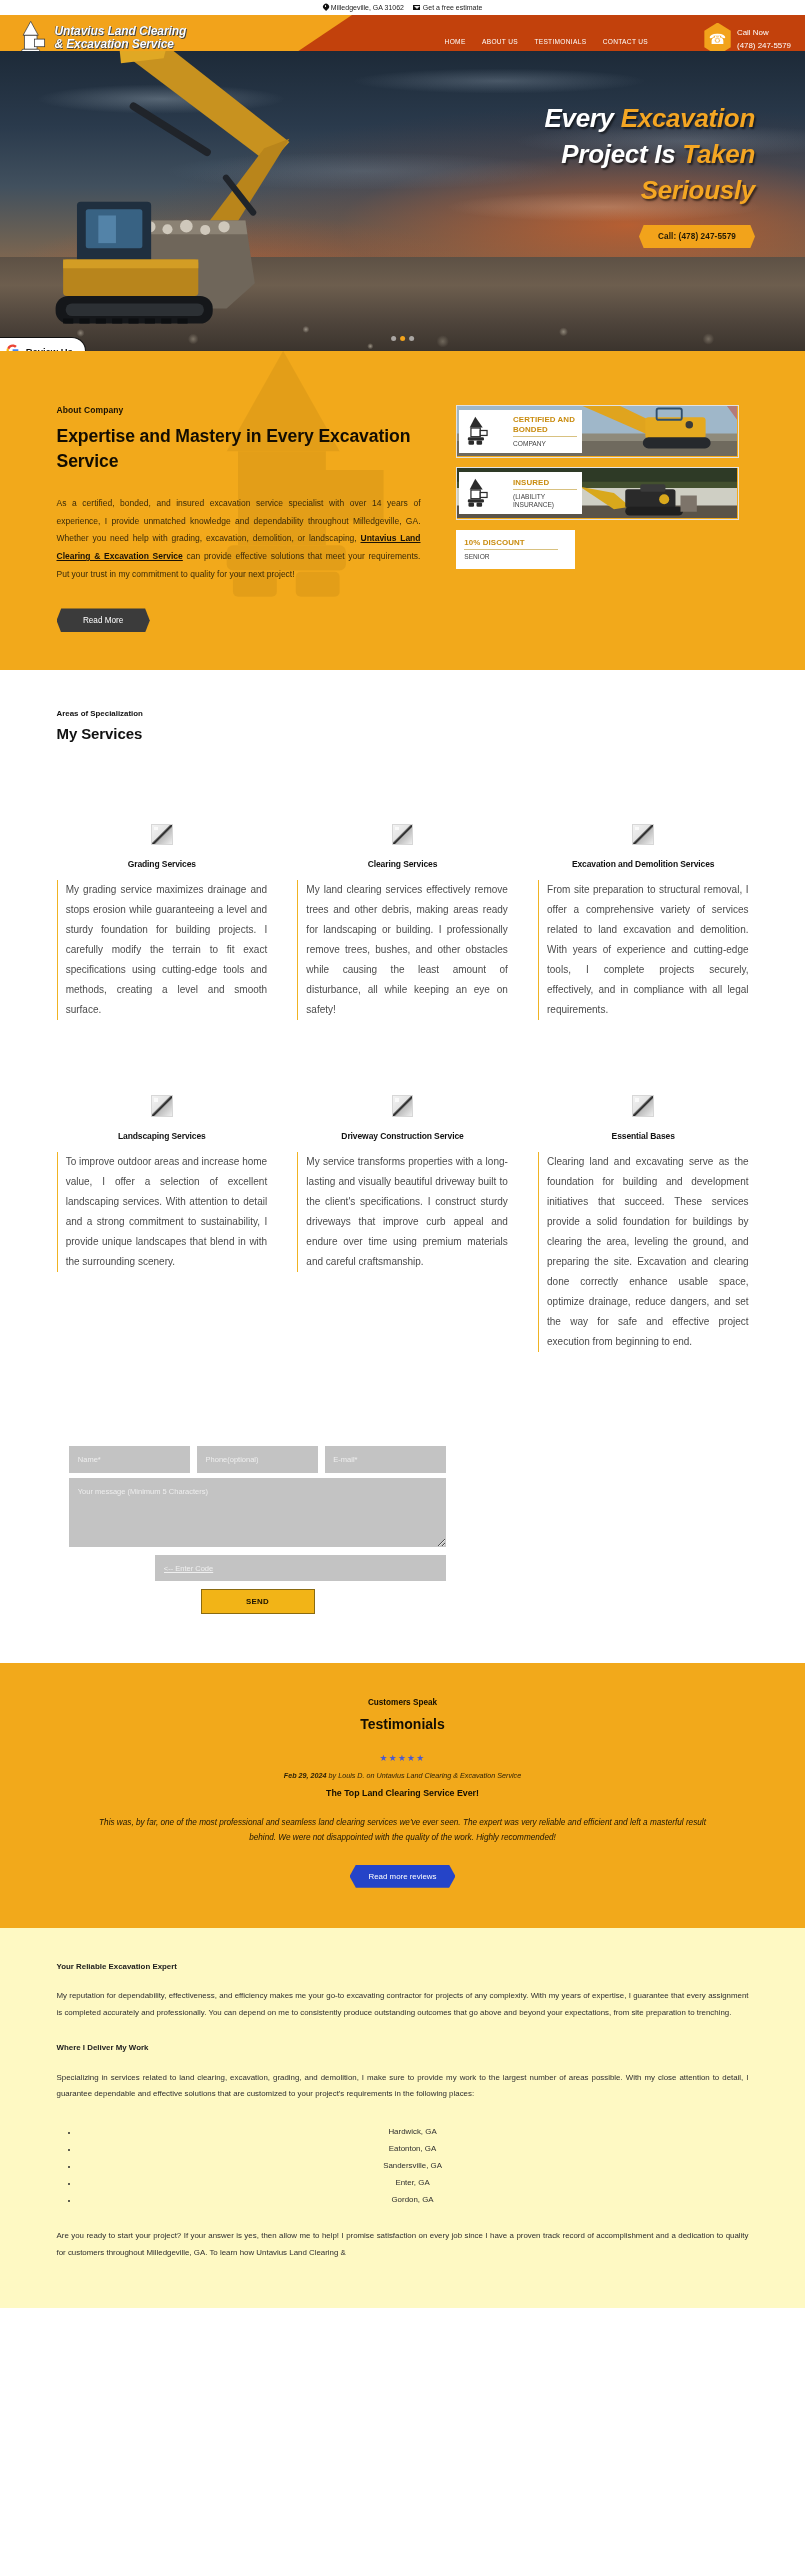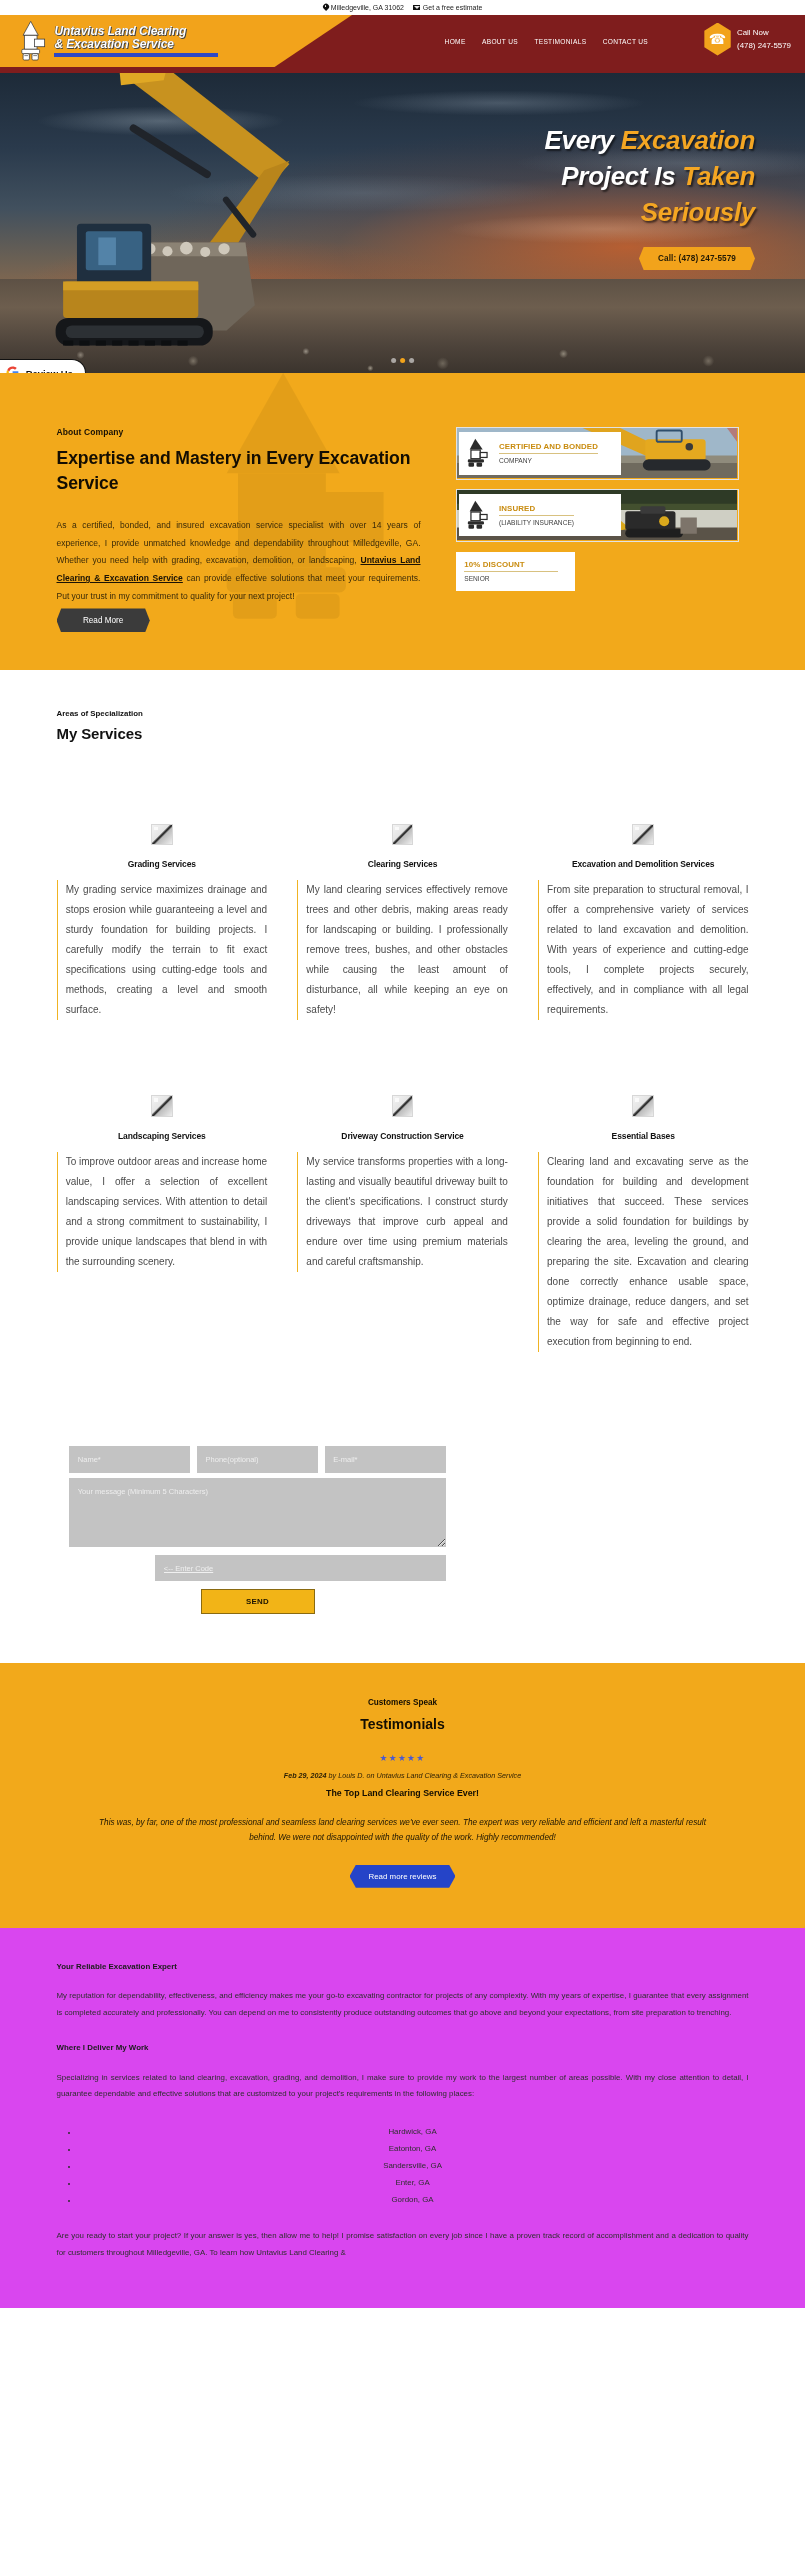--- a/index.html
+++ b/index.html
@@ -40,22 +40,22 @@
   }
   .env-icon::after {
     content: ""; position: absolute; left: 0; top: 0;
     border-left: 3.8px solid transparent; border-right: 3.8px solid transparent;
     border-top: 3.8px solid #e9e9e9;
   }
 
   
   .header {
     position: relative;
-    height: 58px;
-    background: #7f1d1d;
+    height: 36px;
+    background: #c2410c;
     overflow: hidden;
   }
   .header-yellow {
     position: absolute; left: 0; top: 0; height: 52px; width: 352px;
     background: #f2a31b;
     clip-path: polygon(0 0, 100% 0, 78% 100%, 0 100%);
   }
   .logo-wrap {
     position: absolute; left: 17.6px; top: 5px;
     display: flex; align-items: center; gap: 3.8px; z-index: 5;
@@ -202,35 +202,35 @@
   .about-h2 {
     font-size: 17.6px; font-weight: bold; color: #130d02; line-height: 1.42;
     letter-spacing: -0.1px; margin-bottom: 21.4px;
   }
   .about-p {
     font-size: 8.5px; line-height: 2.08; color: #3a2a08;
     text-align: justify;
   }
   .about-p a { color: #1a1205; font-weight: bold; text-decoration: underline; }
   .readmore {
-    display: inline-block; margin-top: 3px;
+    display: inline-block; margin-top: 25px;
     background: #3b3b3b; color: #ffffff;
     font-size: 8.2px; padding: 7.5px 26.4px; text-decoration: none;
     clip-path: polygon(5% 0, 95% 0, 100% 50%, 95% 100%, 5% 100%, 0 50%);
   }
   .about-right { width: 283px; position: relative; z-index: 2; }
   .badge-row {
     position: relative; height: 53px; margin-bottom: 8.8px;
     border: 1.3px solid #e2e2e2;
   }
   .badge-photo { position: absolute; inset: 0; overflow: hidden; }
   .badge-card {
-    position: absolute; left: 2.5px; top: 4.4px; bottom: 4.4px; width: 162px;
+    position: absolute; left: 2.5px; top: 4.4px; bottom: 4.4px; width: 123px;
     background: #ffffff;
-    display: flex; align-items: center; gap: 5px; padding: 3.8px 5px;
+    display: flex; align-items: center; gap: 19px; padding: 3.8px 5px;
   }
   .badge-icon { width: 30px; flex: 0 0 30px; }
   .badge-txt { display: flex; flex-direction: column; }
   .badge-title {
     font-size: 7.9px; font-weight: bold; color: #c98c10; letter-spacing: 0.1px;
     line-height: 1.22; padding-bottom: 1.9px; border-bottom: 0.6px solid #d8c180;
     margin-bottom: 2.5px;
   }
   .badge-sub { font-size: 6.6px; color: #3e3e3e; line-height: 1.25; }
   .badge-plain {
@@ -311,21 +311,21 @@
     line-height: 1.9; color: #1d1503;
   }
   .t-btn {
     display: inline-block; margin-top: 19px;
     background: #2544c8; color: #ffffff; font-size: 7.9px;
     text-decoration: none; padding: 7px 19px;
     clip-path: polygon(6% 0, 94% 0, 100% 50%, 94% 100%, 6% 100%, 0 50%);
   }
 
   
-  .bottom { background: #d946ef; padding: 34px 0 25px 0; }
+  .bottom { background: #fef9c3; padding: 34px 0 25px 0; }
   .bottom .wrap { width: 692px; }
   .b-h3 { font-size: 7.9px; font-weight: bold; color: #1b1b1b; margin-bottom: 17.6px; }
   .b-p {
     font-size: 7.9px; line-height: 2.1; color: #2e2e2e;
     text-align: justify; margin-bottom: 21.4px;
   }
   .b-list { list-style: none; margin: 0 0 19px 11.3px; text-align: center; }
   .b-list li {
     font-size: 7.9px; line-height: 2.15; color: #2e2e2e;
     position: relative; padding-left: 8.8px;

